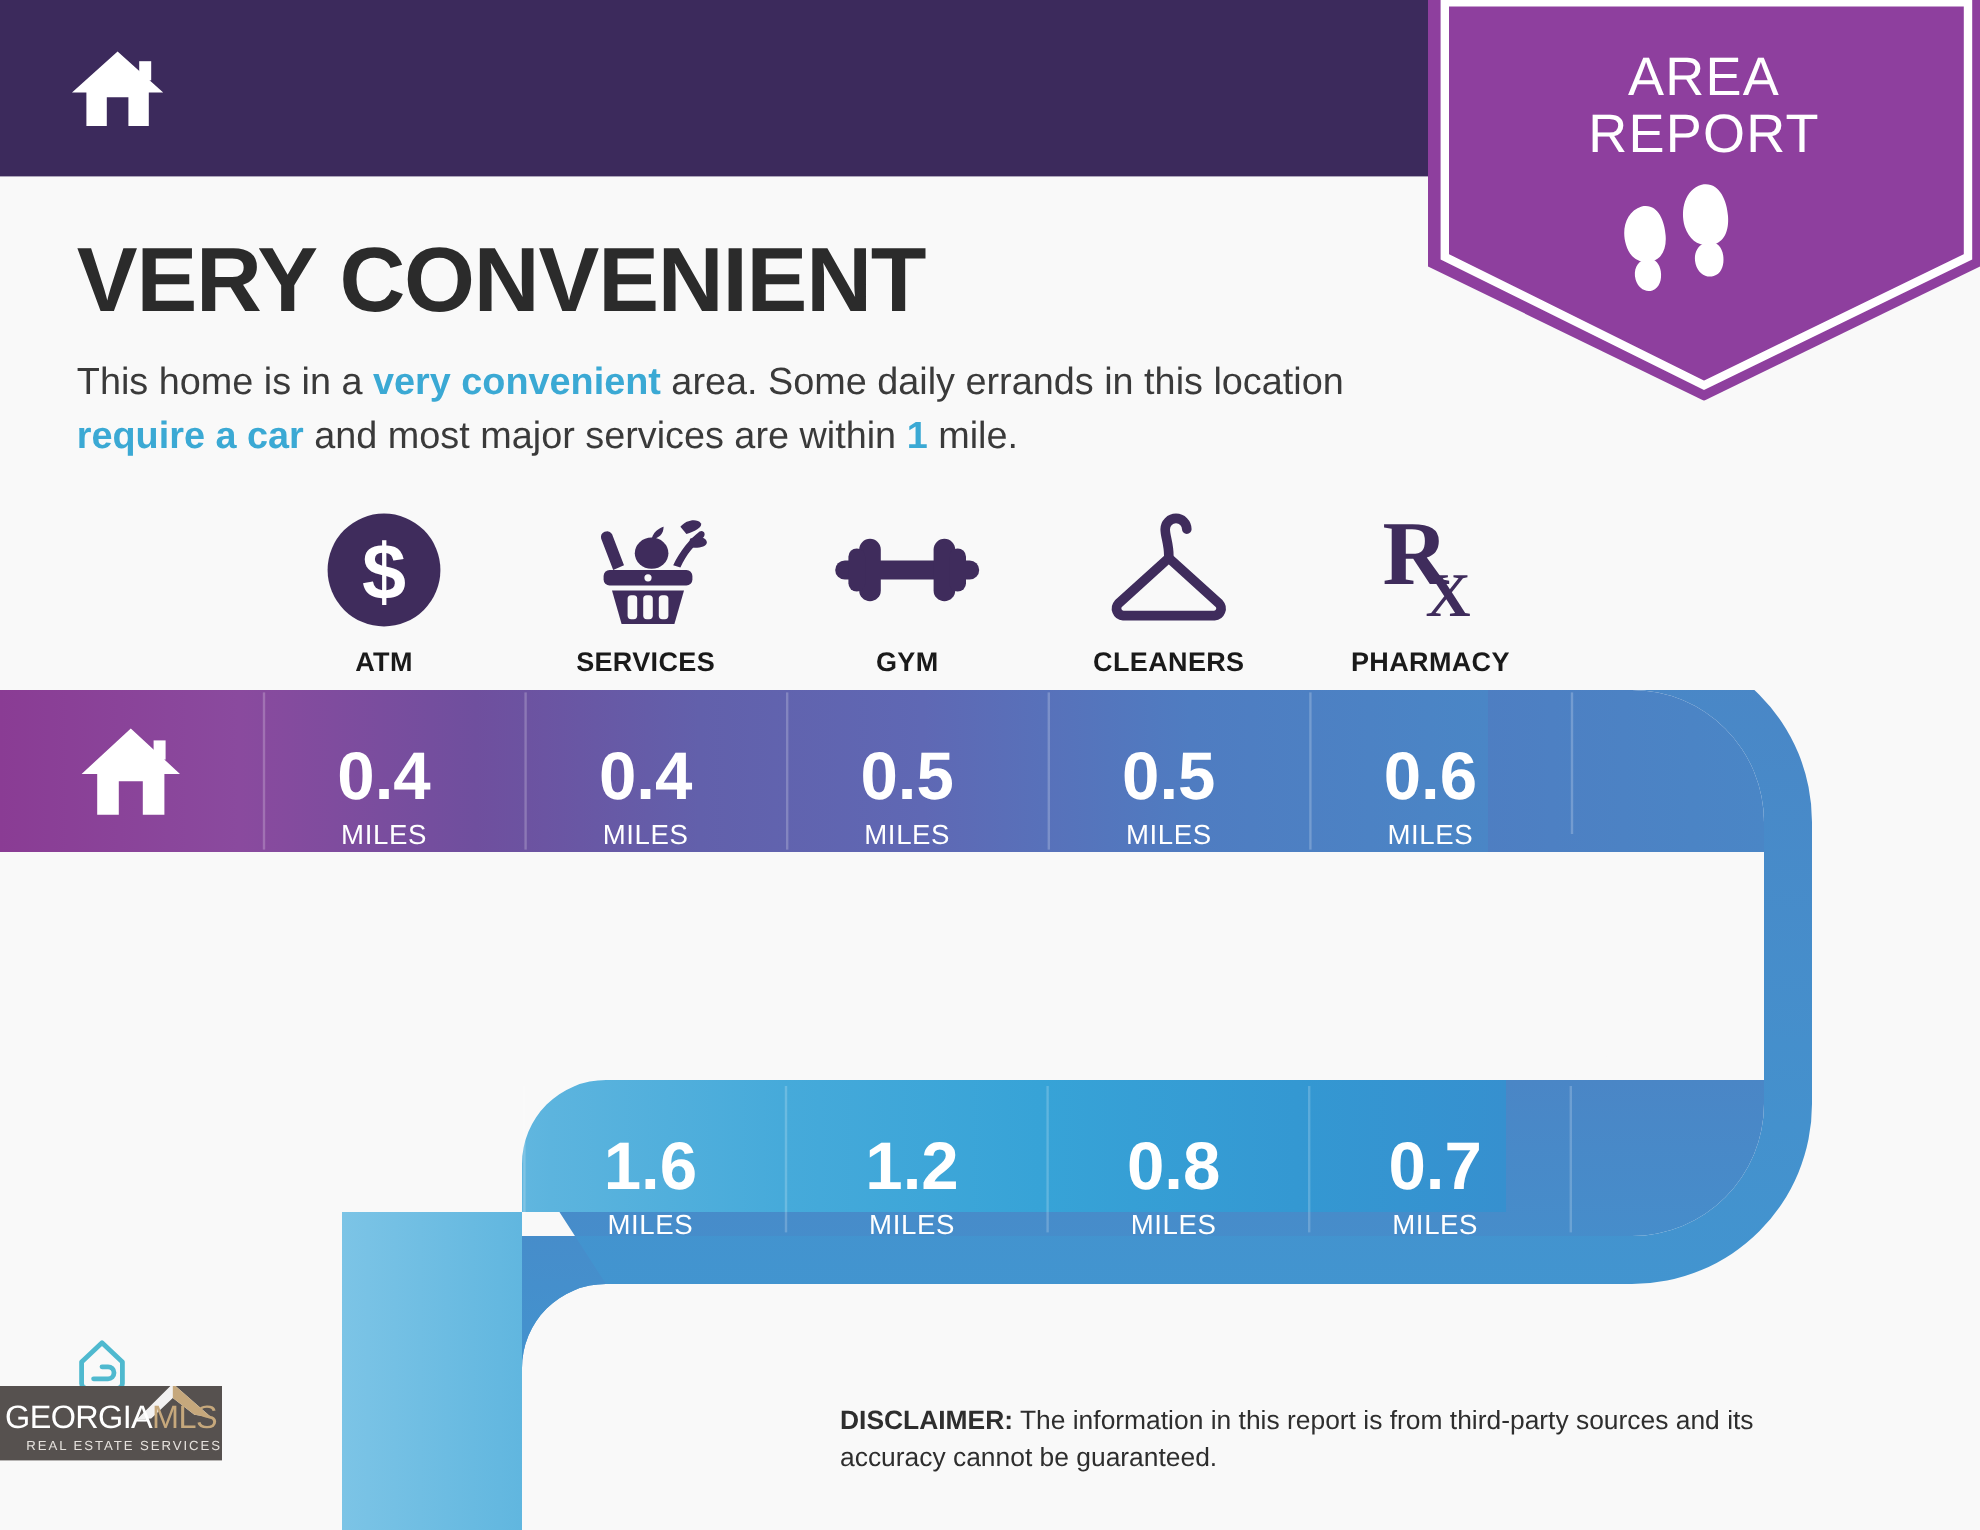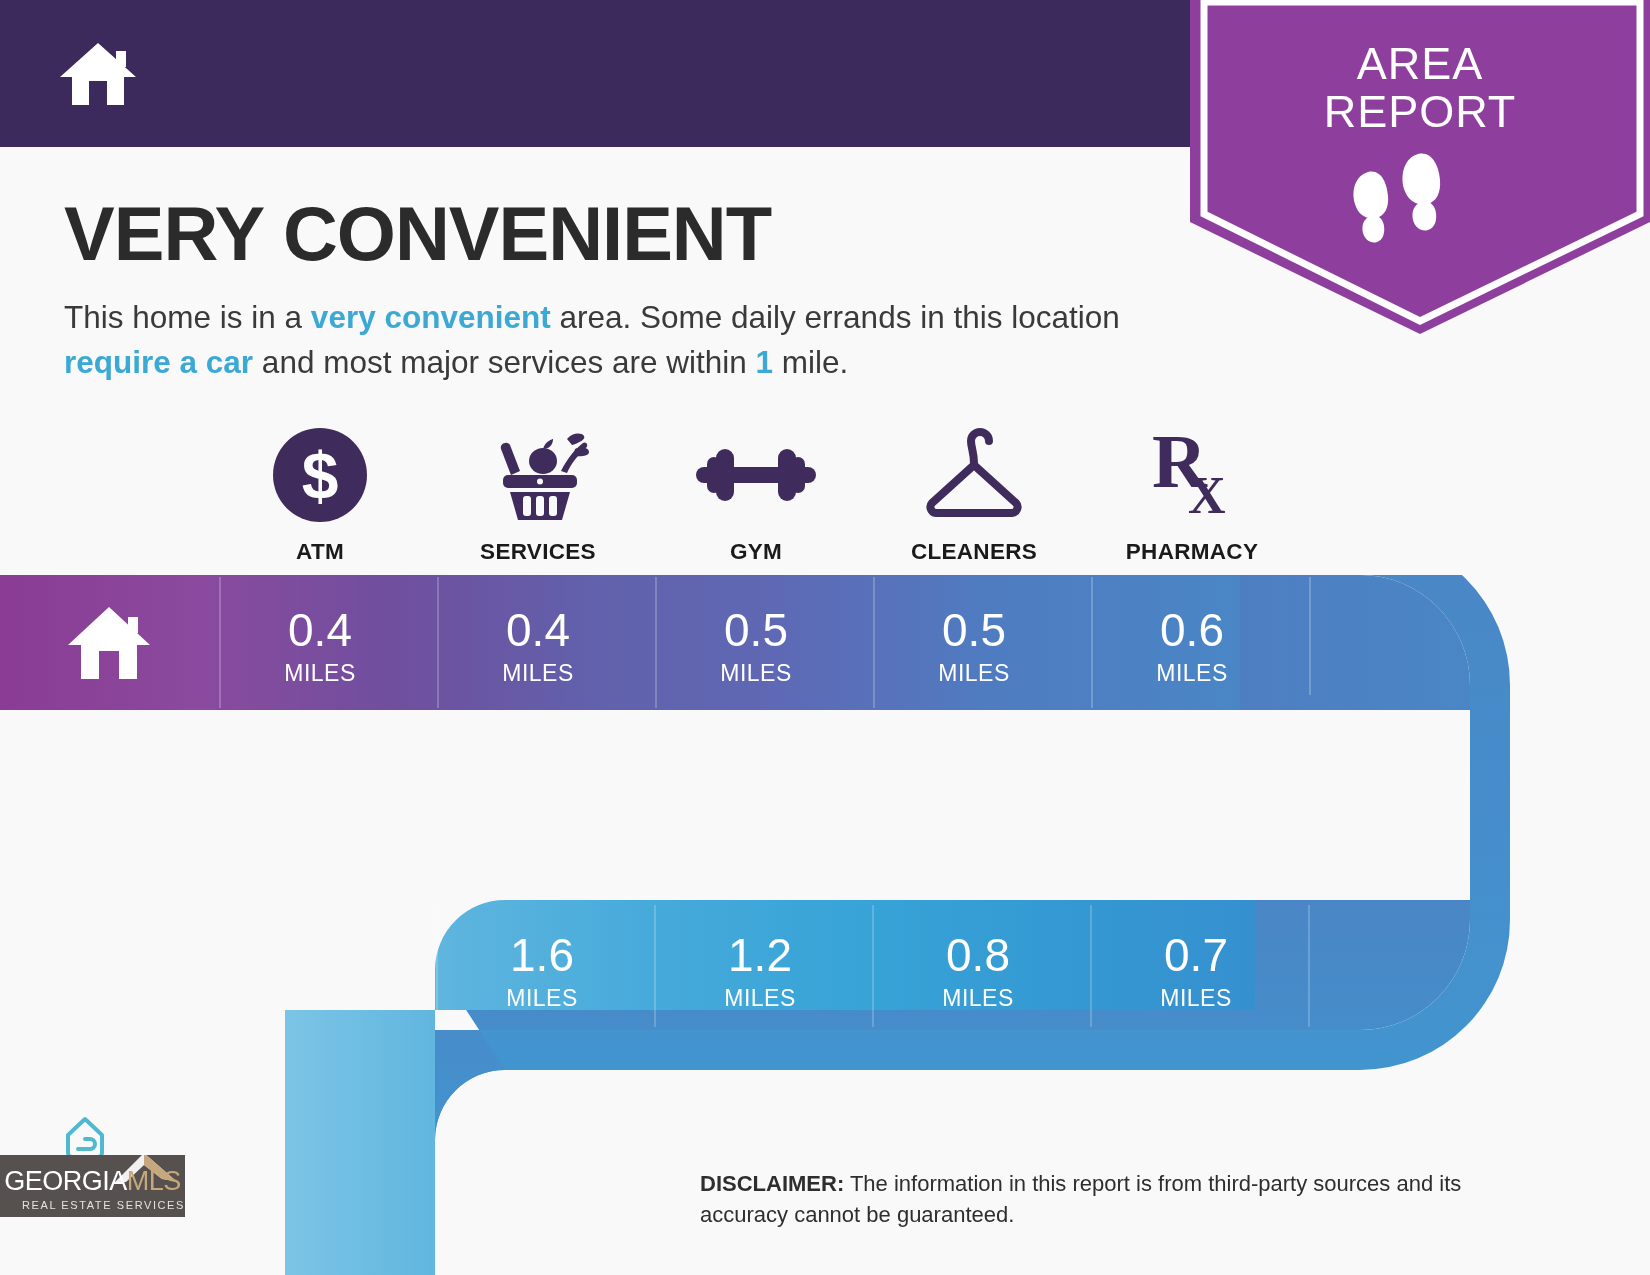--- a/index.html
+++ b/index.html
@@ -57,21 +57,21 @@
   #row1{ left:211px; top:425px; }
   #row2{ left:433px; top:760px; }
   
   .snake{ position:absolute; left:0; top:575px; width:1650px; height:700px; z-index:1; }
   .snake svg{ display:block; }
   
   .bars{ position:absolute; left:0; top:575px; width:1650px; height:700px; z-index:2; }
   .bar-cell{
     position:absolute; width:218px; text-align:center; color:#ffffff;
   }
-  .bar-val{ font-size:46px; line-height:1; font-weight:400; }
+  .bar-val{ font-size:56px; line-height:1; font-weight:700;margin-top:12px; }
   .bar-unit{ font-size:23px; margin-top:7px; letter-spacing:.5px; }
   .home-cell{ position:absolute; width:218px; display:flex; justify-content:center; }
   
   .listreports{
     position:absolute; left:64px; top:1115px; display:flex; align-items:center; z-index:3;
   }
   .lr-name{ font-size:39px; color:#4c4c4c; margin-left:8px; letter-spacing:-.5px; }
   .gamls{
     position:absolute; left:0; top:1155px; width:185px; height:62px;
     background:#56514f; z-index:4; overflow:hidden;padding-left:18px;

